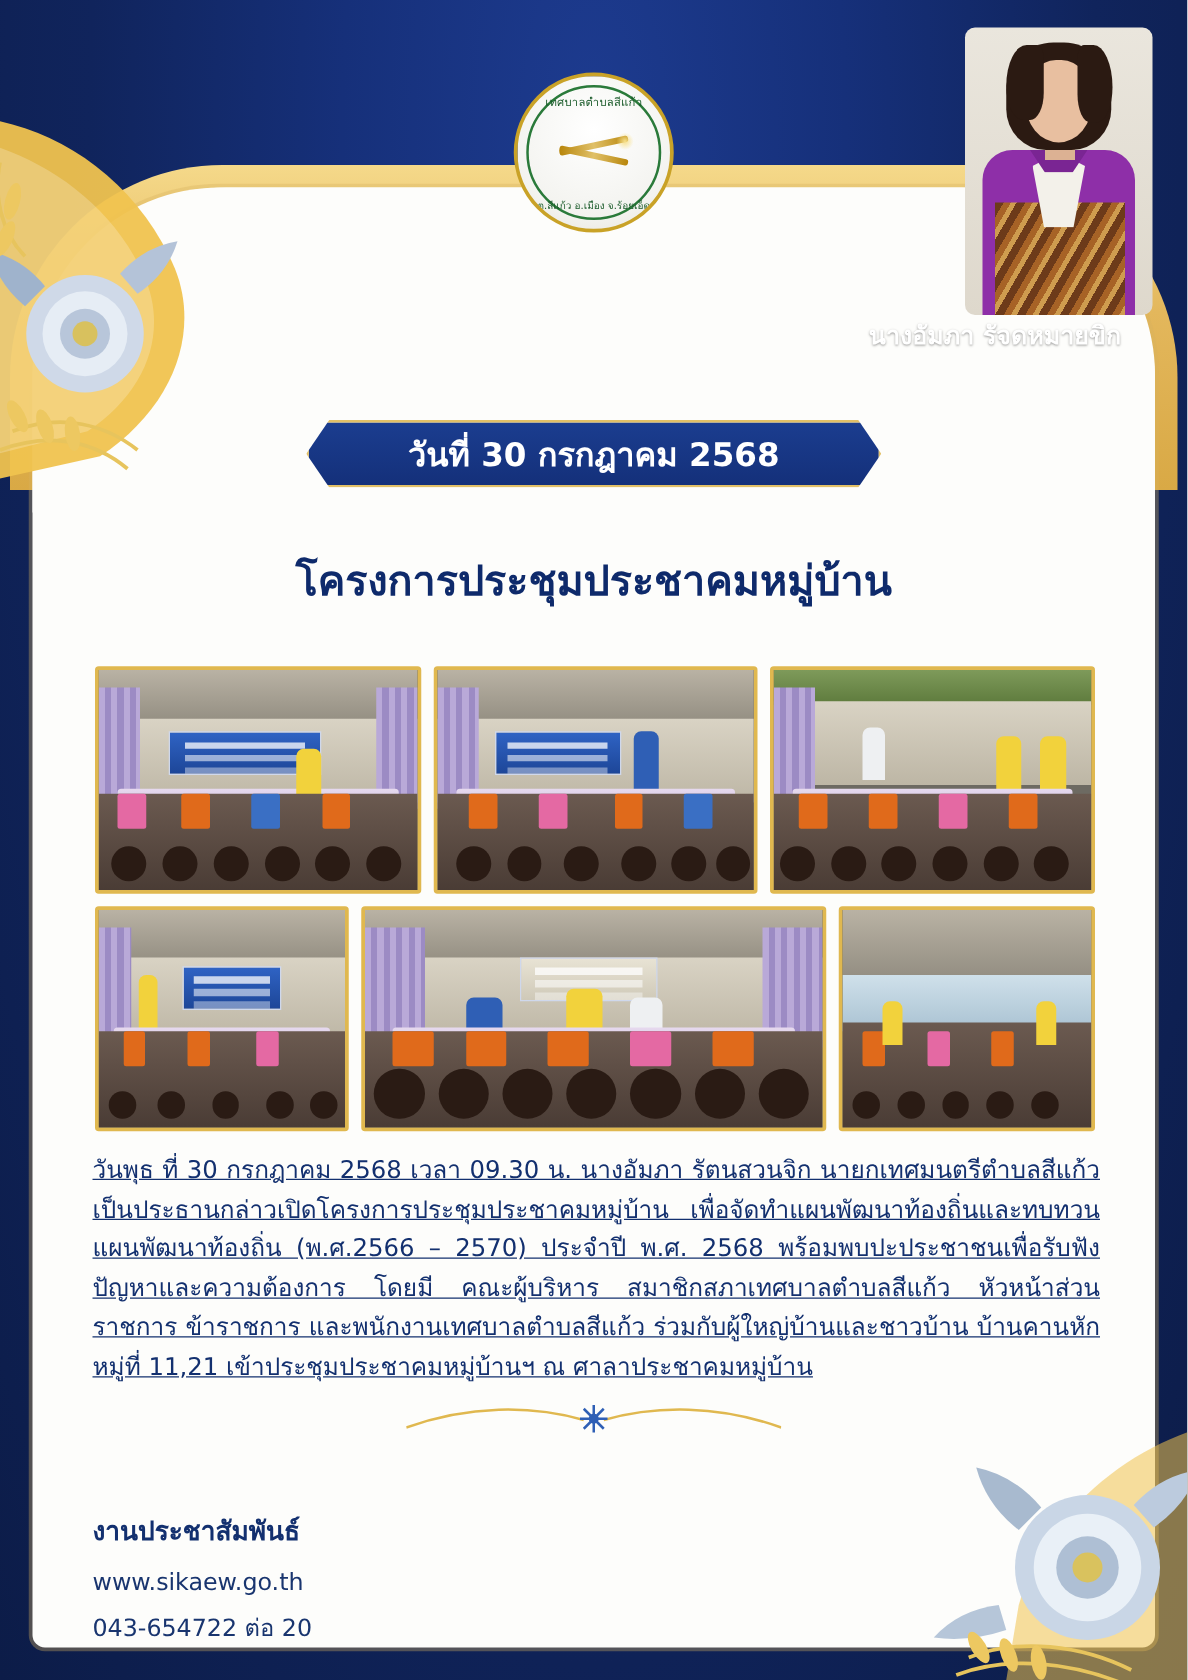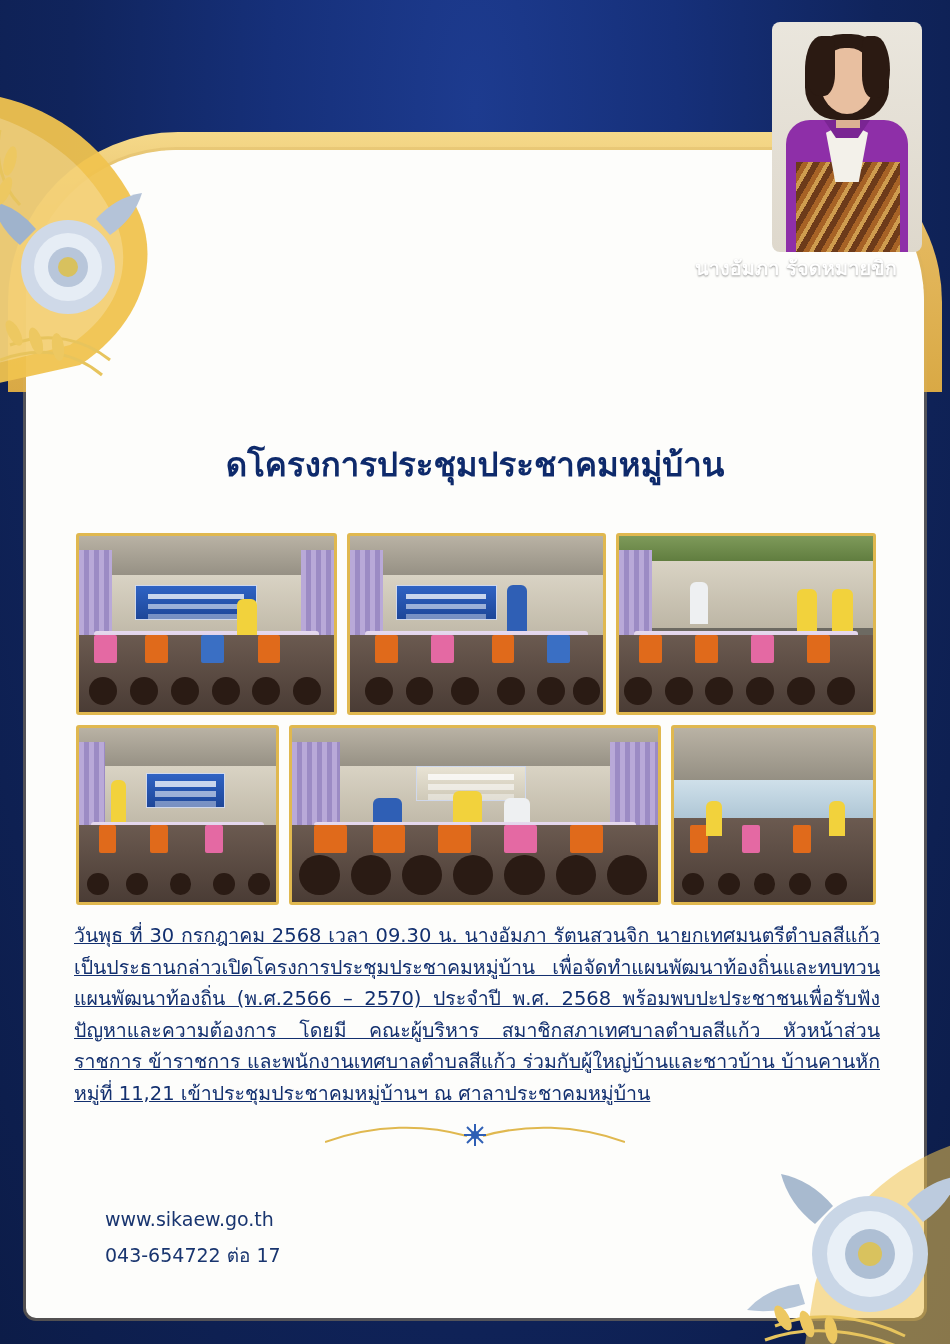--- a/index.html
+++ b/index.html
@@ -349,21 +349,21 @@
   }
 
   
   .footer {
     position: absolute;
     left: 74px; top: 1208px;
     z-index: 12;
     color: #13306f;
   }
   .footer .f-title { font-size: 21px; font-weight: bold; margin-bottom: 14px; }
-  .footer .f-line { font-size: 19px; margin-bottom: 10px; color: #19356f; margin-left: 31px; }
+  .footer .f-line { font-size: 19px; margin-bottom: 10px; color: #19356f; }
 </style>
 </head>
 <body>
 
 <div class="page">
 
   <div class="gold-arc"></div>
   <div class="content-panel"></div>
   <div class="gold-arc-inner"></div>
 
@@ -407,39 +407,53 @@
       <path d="M120,222 C160,206 210,212 250,232"></path>
       <path d="M110,236 C152,220 204,226 246,244"></path>
     </g>
     <g fill="#edc861">
       <ellipse cx="128" cy="214" rx="6" ry="14" transform="rotate(-30 128 214)"></ellipse>
       <ellipse cx="152" cy="220" rx="6" ry="14" transform="rotate(-20 152 220)"></ellipse>
       <ellipse cx="176" cy="226" rx="6" ry="14" transform="rotate(-10 176 226)"></ellipse>
     </g>
   </svg>
 
+  <div class="logo">
+    <div class="inner-ring"></div>
+    <div class="logo-top-text">เทศบาลตำบลสีแก้ว</div>
+    <div class="emblem">
+      <div class="blade"></div>
+      <div class="blade blade2"></div>
+      <div class="spark"></div>
+    </div>
+    <div class="logo-bottom-text">ต.สีแก้ว อ.เมือง จ.ร้อยเอ็ด</div>
+  </div>
 
   <div class="mayor-photo">
     <div class="body"></div>
     <div class="sash"></div>
     <div class="shirt"></div>
     <div class="collar"></div>
     <div class="neck"></div>
     <div class="hair"></div>
     <div class="face"></div>
     <div class="hair-front-l"></div>
     <div class="hair-front-r"></div>
   </div>
   <div class="mayor-name">นางอัมภา  รัจดหมายขิก</div>
 
   <div class="headline">
   </div>
 
-
-  <div class="project-title">ดโครงการประชุมประชาคมหมู่บ้าน</div>
+  <div class="date-ribbon">
+    <div class="plate"></div>
+    <div class="txt">วันที่ 30 กรกฎาคม 2568</div>
+  </div>
+
+  <div class="project-title">โครงการประชุมประชาคมหมู่บ้าน</div>
 
   <div class="photos">
     <div class="photo-row r1">
       <div class="ph">
         <div class="scene">
           <div class="ceiling"></div>
           <div class="wall"></div>
           <div class="curtain-l"></div>
           <div class="curtain-r"></div>
           <div class="banner"></div>
@@ -578,17 +592,18 @@
       <g stroke="#2f5fb5" stroke-width="2">
         <line x1="-11" y1="0" x2="11" y2="0"></line>
         <line x1="0" y1="-11" x2="0" y2="11"></line>
         <line x1="-8" y1="-8" x2="8" y2="8"></line>
         <line x1="-8" y1="8" x2="8" y2="-8"></line>
       </g>
     </g>
   </svg>
 
   <div class="footer">
+    <div class="f-title">งานประชาสัมพันธ์</div>
     <div class="f-line">www.sikaew.go.th</div>
-    <div class="f-line">043-654722 ต่อ 17</div>
+    <div class="f-line">043-654722 ต่อ 20</div>
   </div>
 
 </div>
 
 </body></html>

